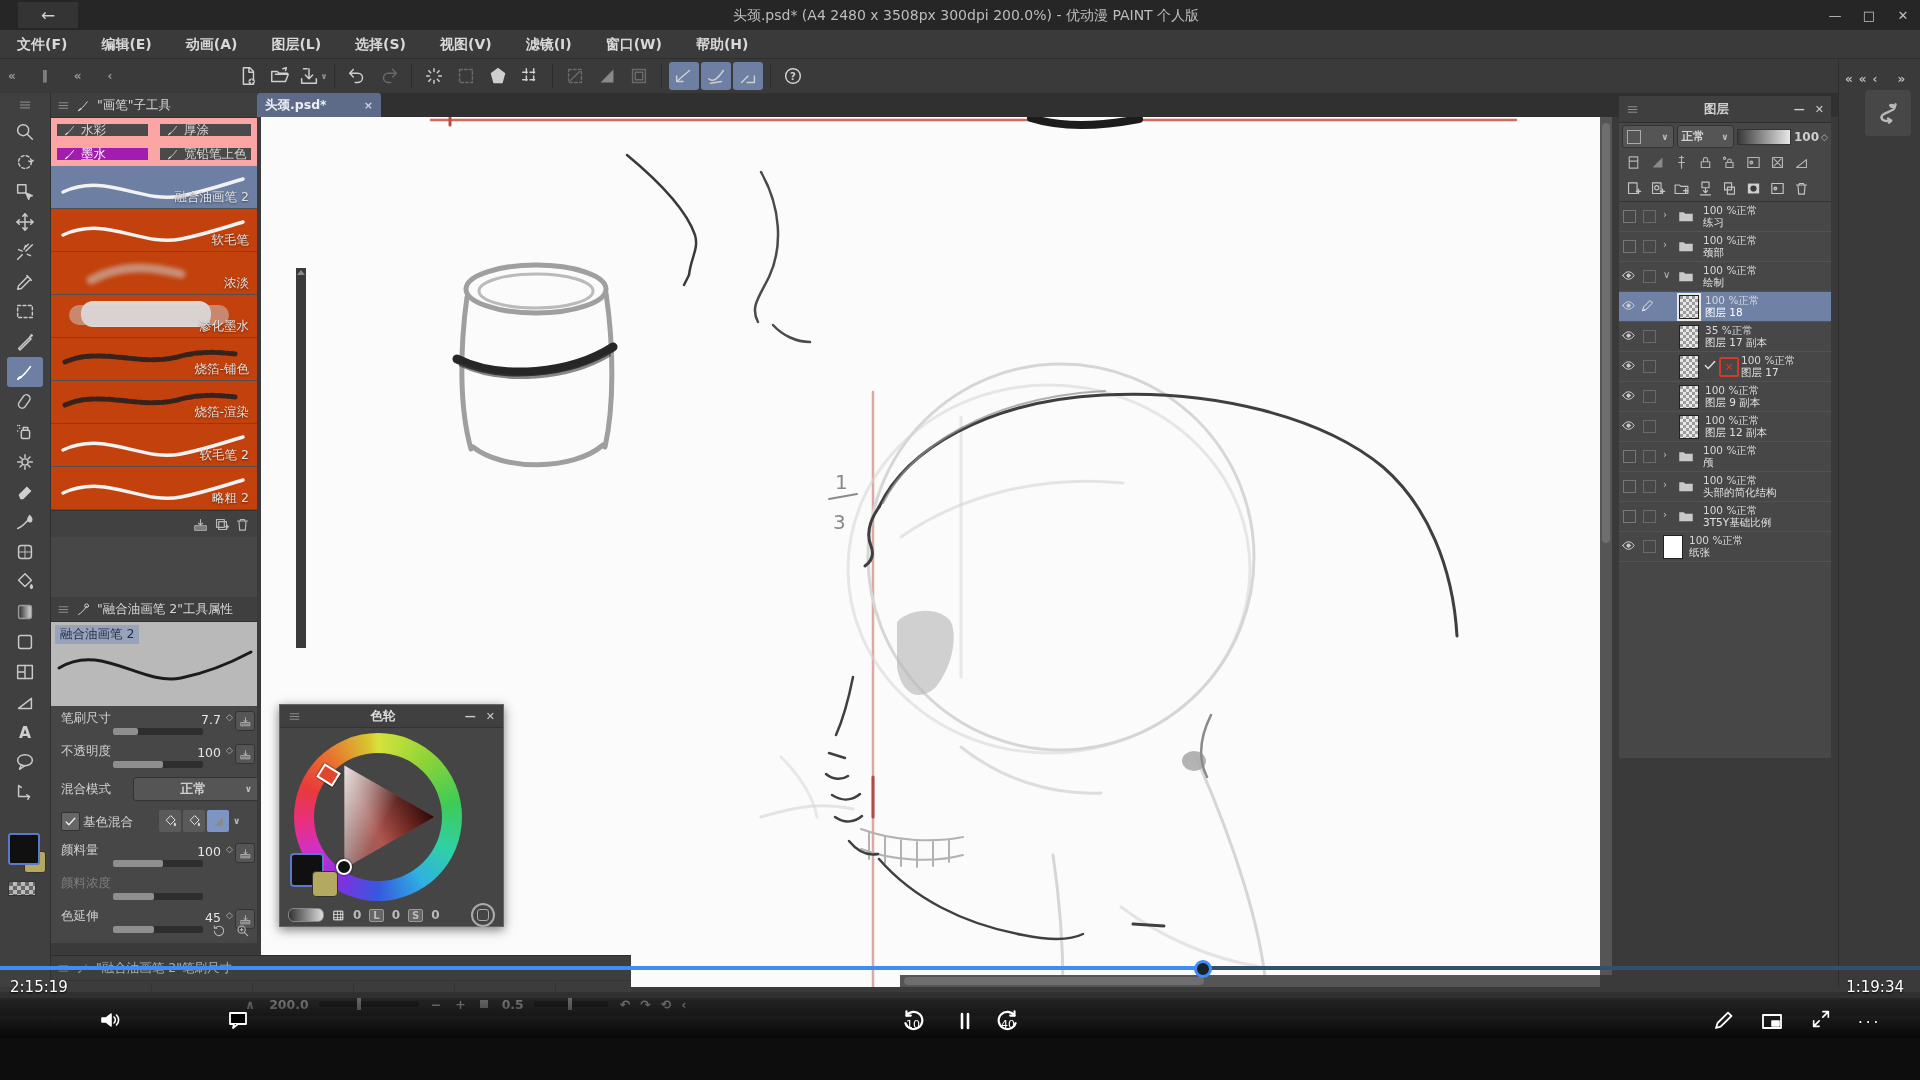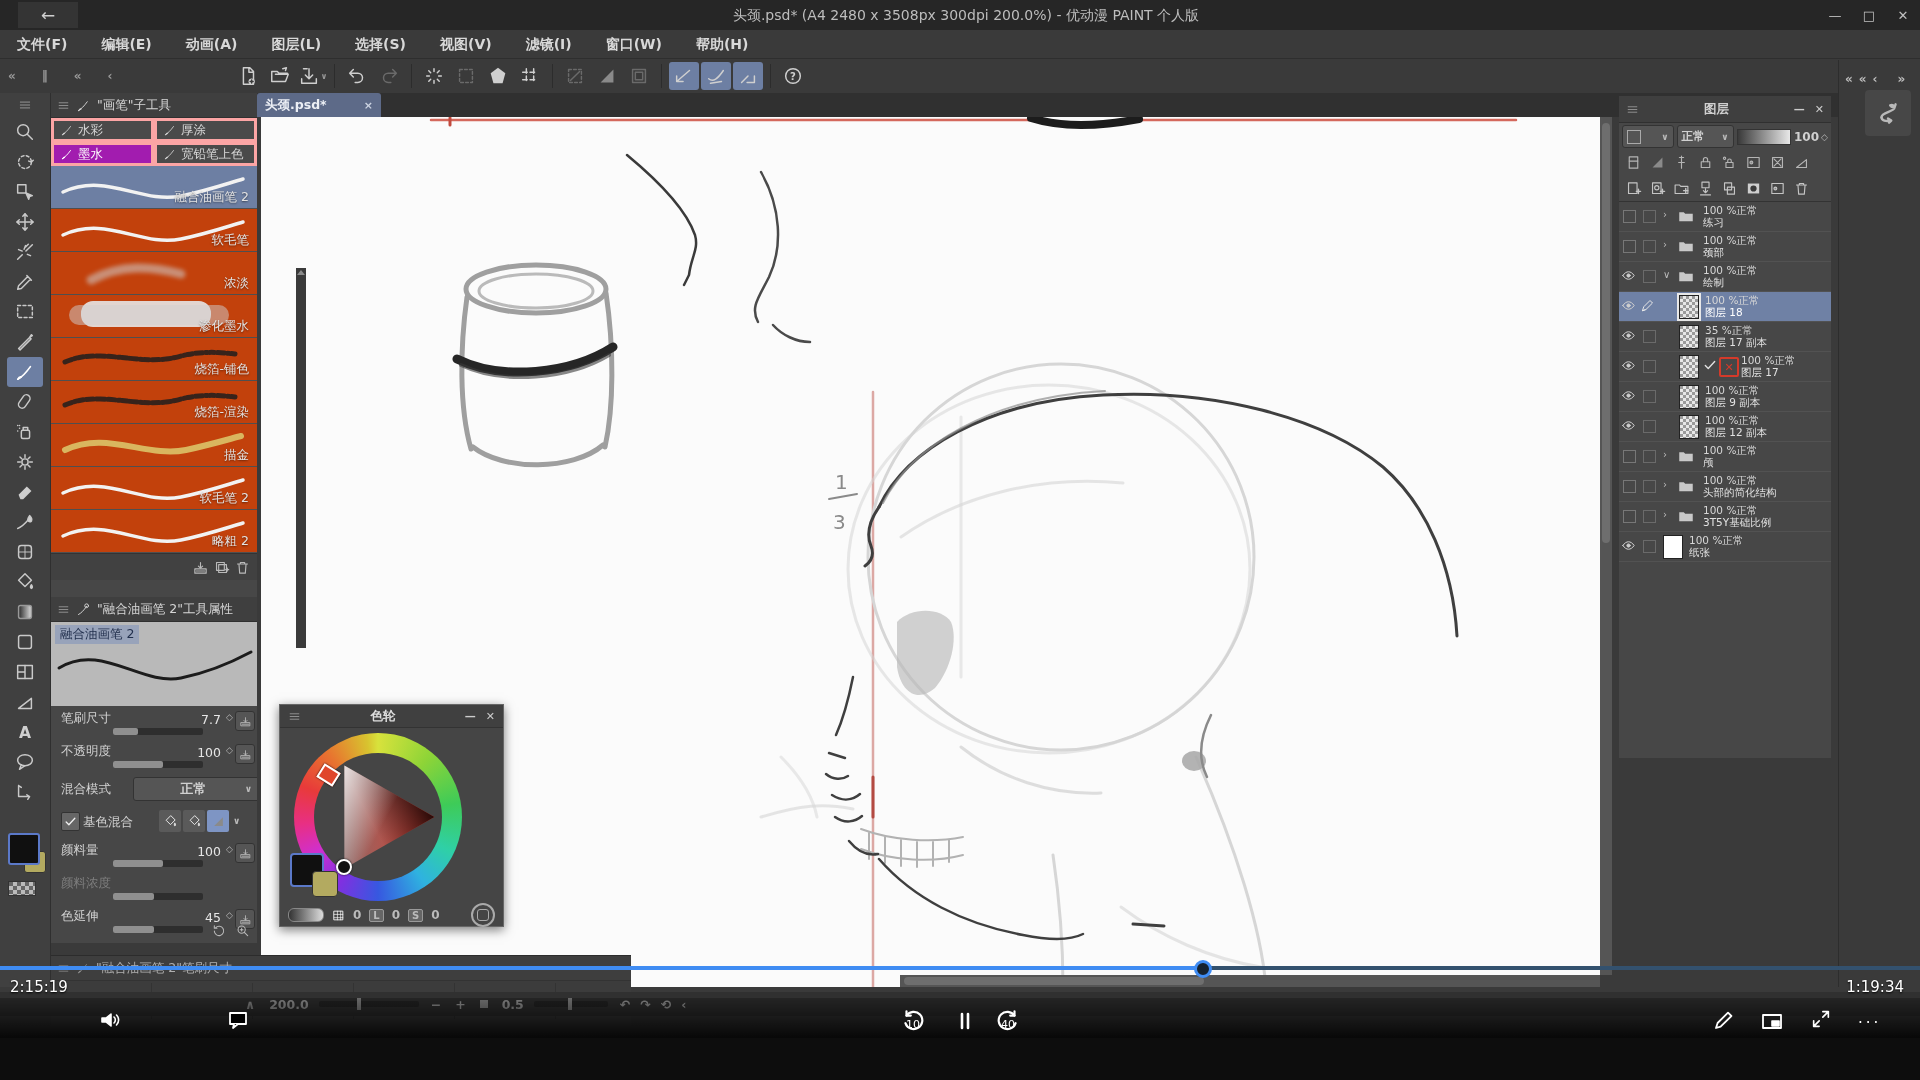--- a/index.html
+++ b/index.html
@@ -21,21 +21,21 @@
   .tb-sep{width:1px;height:24px;background:#2c2c2c;margin:0 6px;}
   #tabrow{left:0;top:93px;width:1920px;height:24px;background:#303030;}
   #doctab{left:257px;top:93px;width:124px;height:24px;background:#5d6a88;color:#eceff5;font-size:12.5px;border-radius:3px 3px 0 0;}
   
   .panel{background:#474747;}
   .phdr{height:24px;background:#3f3f3f;color:#d6d6d6;font-size:12.5px;display:flex;align-items:center;gap:6px;padding:0 6px;border-bottom:1px solid #303030;}
   #toolcol{left:0;top:93px;width:50px;height:894px;background:#404040;border-right:1px solid #2f2f2f;}
   .tool-slot{width:36px;height:30px;margin:0 auto;border-radius:3px;}
   .tool-slot.sel{background:#6d7fa3;}
   #subtool{left:51px;top:93px;width:206px;height:504px;}
-  .grp-cell{width:103px;height:24px;font-size:12.5px;color:#d6d6d6;display:flex;align-items:center;gap:4px;padding-left:6px;box-sizing:border-box;border:3px solid #fca5a5;background:#4a4a4a;}
+  .grp-cell{width:103px;height:24px;font-size:12.5px;color:#d6d6d6;display:flex;align-items:center;gap:4px;padding-left:6px;box-sizing:border-box;border:6px solid #fca5a5;background:#4a4a4a;}
   .grp-cell.sel{background:#a21caf;color:#fff;}
   .brush-item{position:relative;width:206px;height:43px;background:#c2410c;border-bottom:1px solid #4f4f4f;box-sizing:border-box;}
   .brush-item.sel{background:#6d7fa3;}
   .brush-name{position:absolute;right:8px;bottom:2px;font-size:12.5px;color:#e3e3e3;text-shadow:0 1px 2px rgba(0,0,0,.5);}
   #props{left:51px;top:597px;width:206px;height:346px;overflow:hidden;}
   .prop-row{position:relative;height:33px;}
   .prop-lab{position:absolute;left:10px;top:3px;font-size:12.5px;color:#d2d2d2;}
   .prop-lab.dis{color:#7d7d7d;}
   .prop-val{position:absolute;right:36px;top:5px;font-size:12.5px;color:#e6e6e6;}
   .slider{position:absolute;left:62px;bottom:5px;width:90px;height:7px;background:#2e2e2e;border-radius:2px;}
@@ -774,26 +774,20 @@
       <span class="brush-name">烧箔-铺色</span>
     </div>
         <div class="brush-item ">
       <svg width="206" height="40" viewBox="0 0 206 40">
             <path d="M14 24 C 50 8, 90 30, 130 18 C 150 13, 168 14, 184 16" fill="none" stroke="#1e1e1e" stroke-width="5" stroke-linecap="round" stroke-dasharray="7 3 2 2 5 3" opacity=".85"></path>
           </svg>
       <span class="brush-name">烧箔-渲染</span>
     </div>
         <div class="brush-item ">
       <svg width="206" height="40" viewBox="0 0 206 40">
-            <path d="M14 26 C 55 6, 95 34, 135 26 C 158 21, 175 16, 190 12" fill="none" stroke="#d9b65f" stroke-width="6" stroke-linecap="round"></path>
-          </svg>
-      <span class="brush-name">描金</span>
-    </div>
-        <div class="brush-item ">
-      <svg width="206" height="40" viewBox="0 0 206 40">
             <path d="M12 26 C 55 6, 90 38, 130 30 C 155 25, 175 18, 192 13" fill="none" stroke="#f2f2f2" stroke-width="3.5" stroke-linecap="round"></path>
           </svg>
       <span class="brush-name">软毛笔 2</span>
     </div>
         <div class="brush-item ">
       <svg width="206" height="40" viewBox="0 0 206 40">
             <path d="M12 26 C 55 6, 90 38, 130 30 C 155 25, 175 18, 192 13" fill="none" stroke="#f2f2f2" stroke-width="3.5" stroke-linecap="round"></path>
           </svg>
       <span class="brush-name">略粗 2</span>
     </div>

